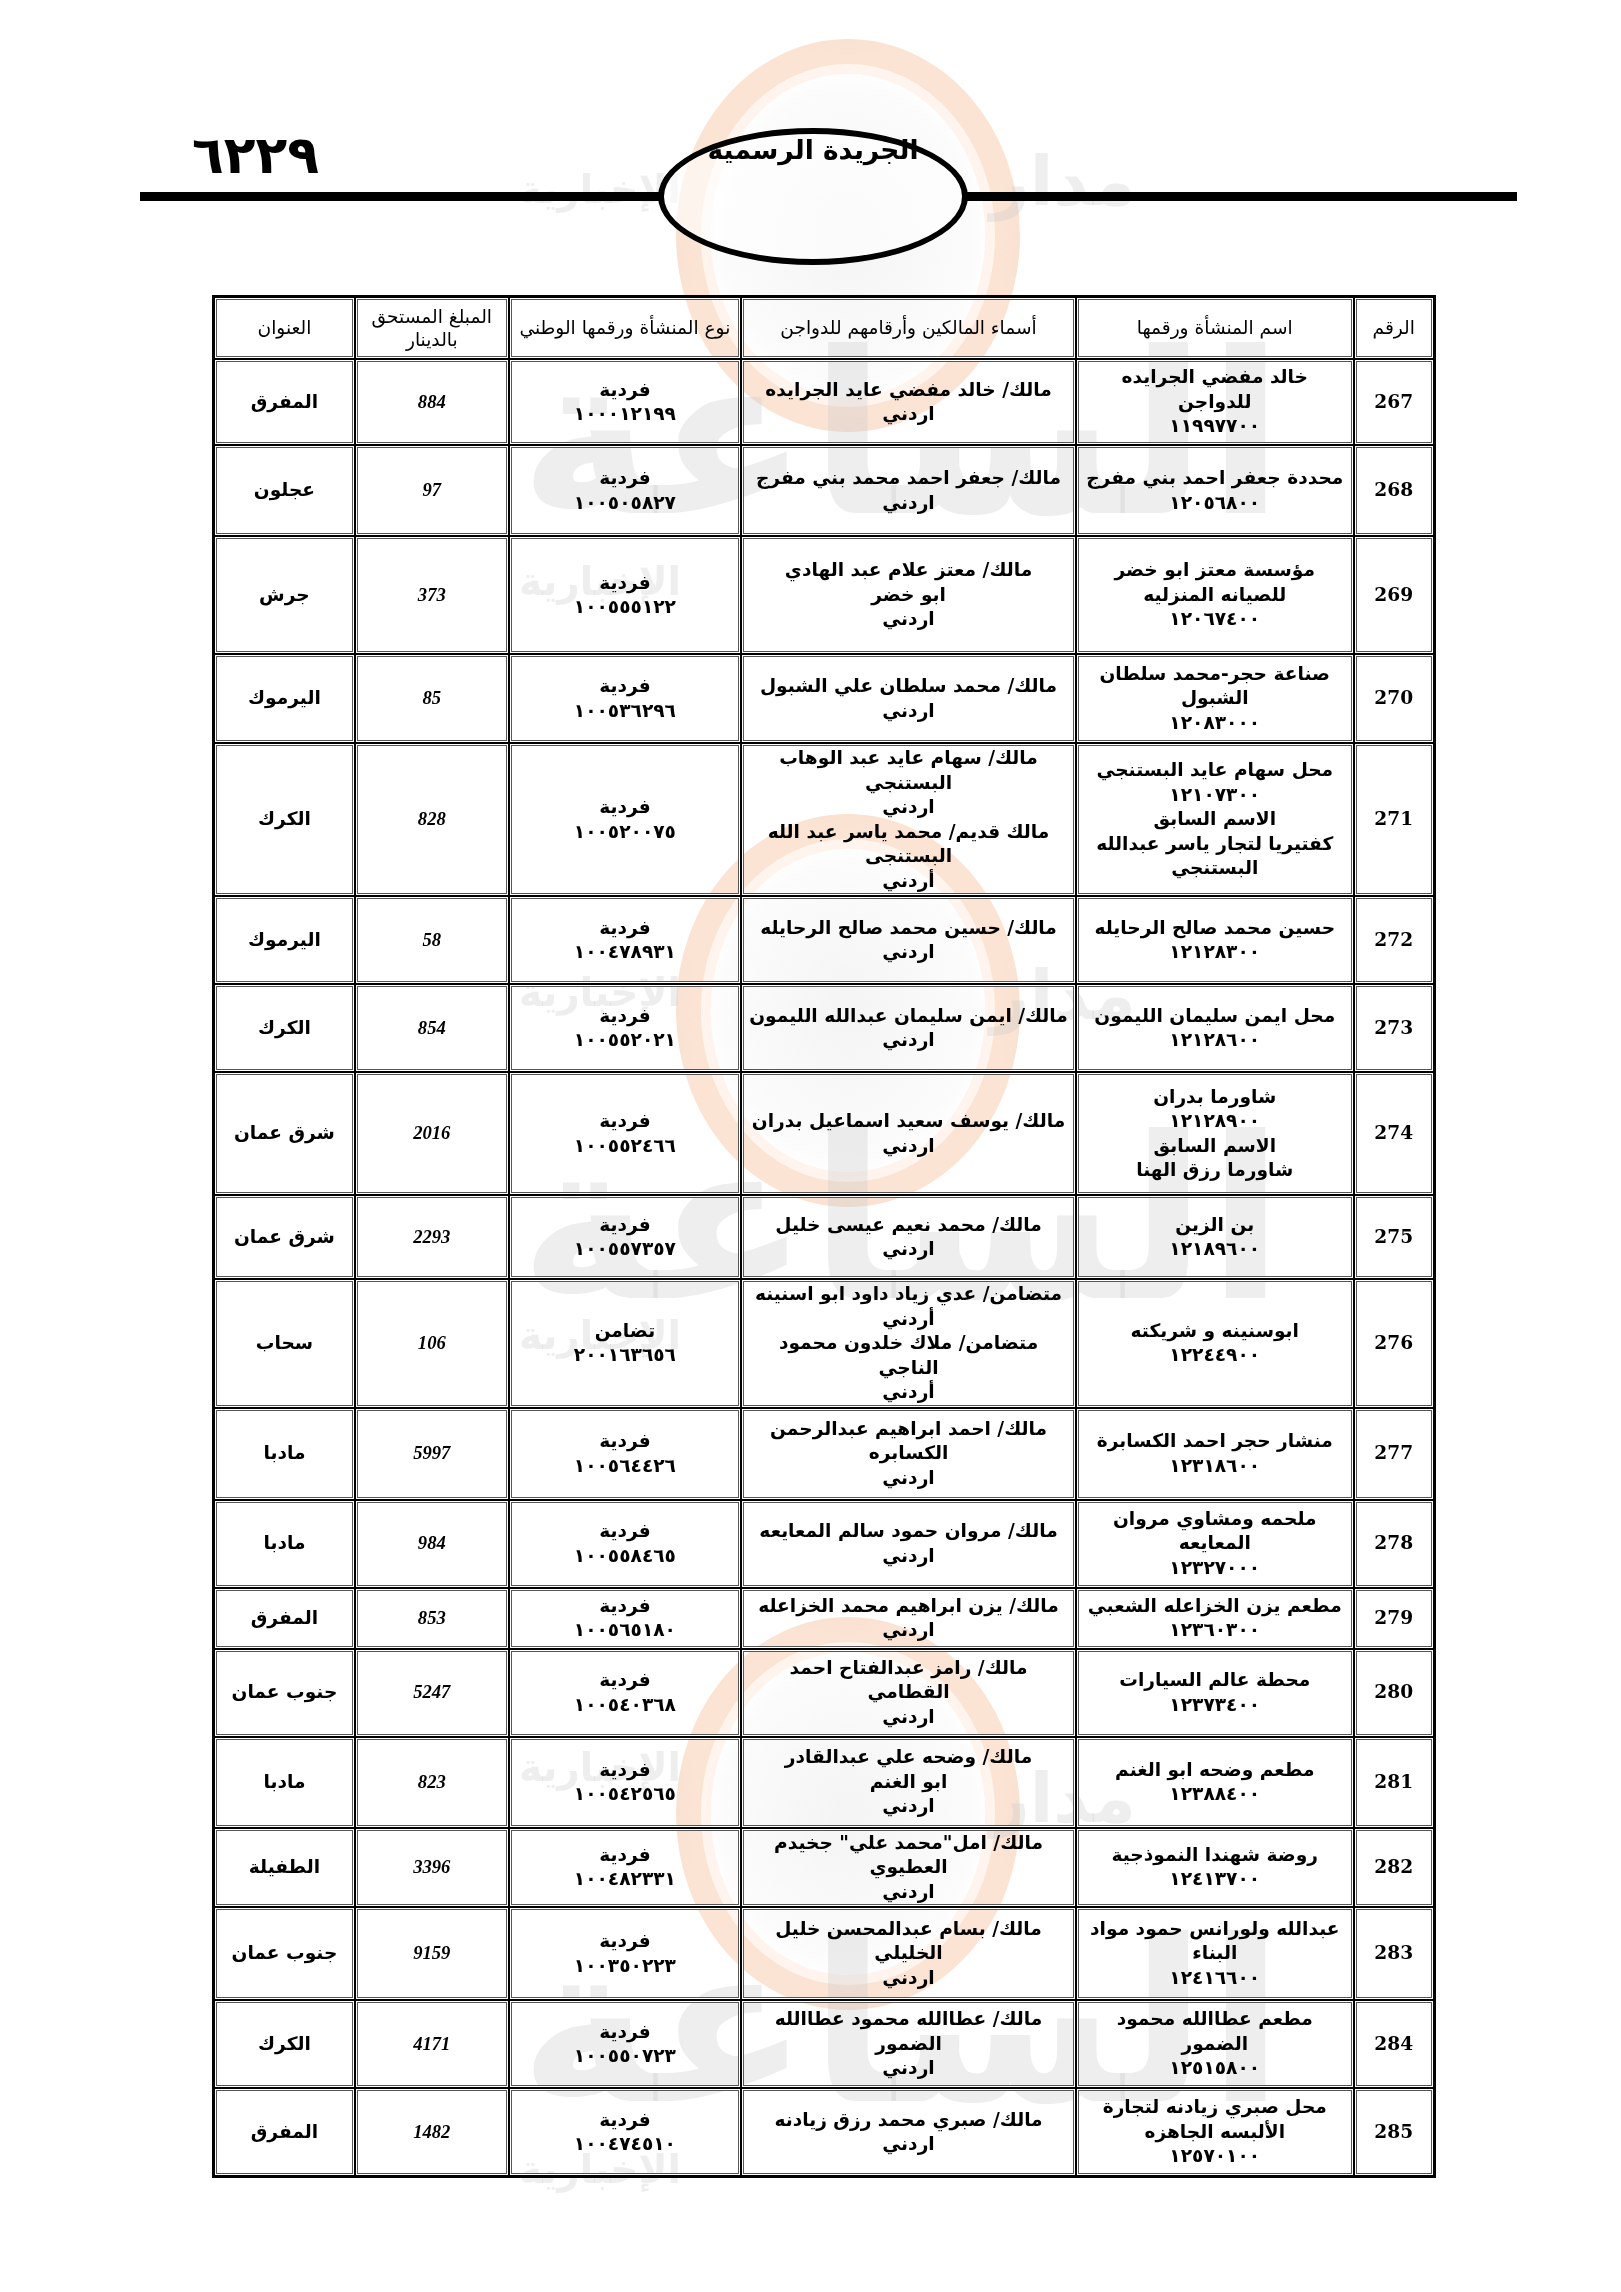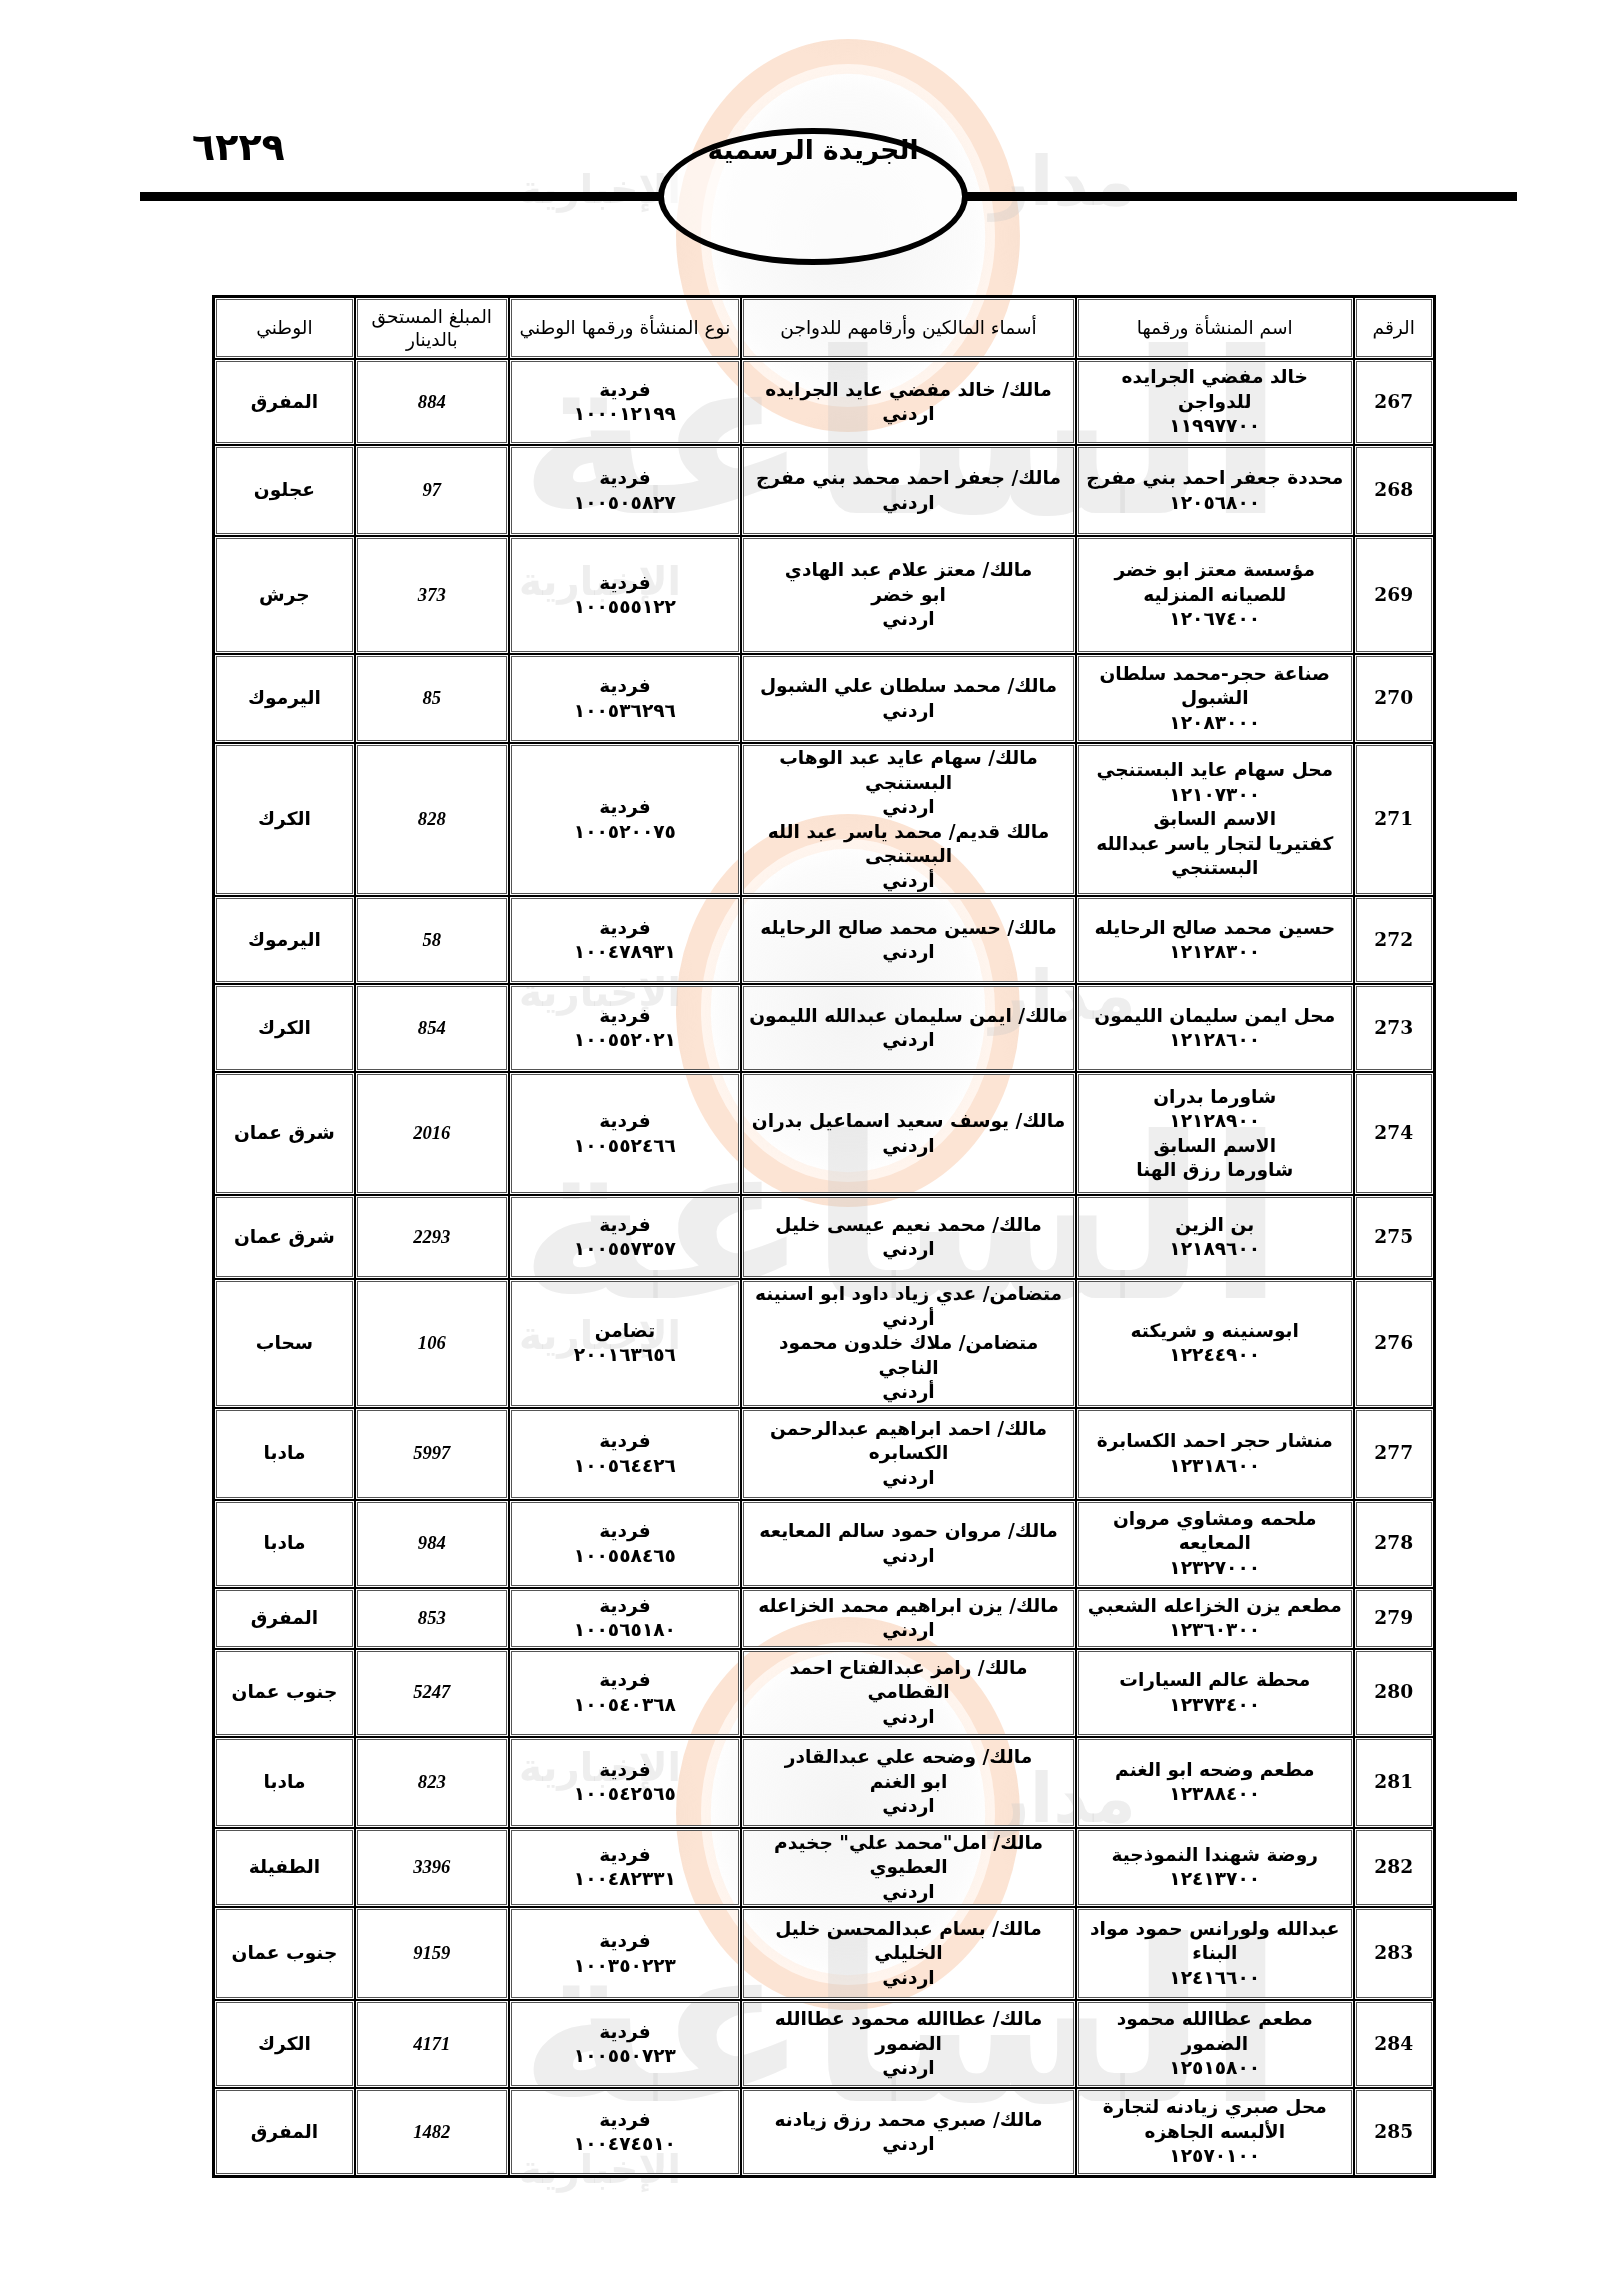--- a/index.html
+++ b/index.html
@@ -10,21 +10,21 @@
   .wm { position:absolute; pointer-events:none; z-index:0; }
   .wm-clock { width:294px; height:343px; border-radius:50%;
               border:25.5px solid rgba(248,196,160,0.45);
               box-shadow: inset 0 0 0 9.8px rgba(255,225,205,0.35);
               background: radial-gradient(ellipse at center, rgba(235,235,235,0.55) 0%, rgba(245,245,245,0.35) 60%, rgba(255,255,255,0) 70%); }
   .wm-text { font-family:"DejaVu Sans", sans-serif; font-weight:bold; color:rgba(200,200,200,0.30); }
   .wm-big { font-size:225px; line-height:1; }
   .wm-mid { font-size:69px; line-height:1; }
 
   
-  .page-number { position:absolute; left:192px; top:125px; font-size:38px; font-weight:bold;
+  .page-number { position:absolute; left:192px; top:125px; font-size:52px; font-weight:bold;
                  font-family:"DejaVu Sans", sans-serif; letter-spacing:2px; z-index:2; }
   .rule { position:absolute; top:192px; height:8.8px; background:#000; z-index:2; }
   .rule-left { left:140px; width:524px; }
   .rule-right { left:965px; width:552px; }
   .masthead-oval { position:absolute; left:658px; top:128px; width:298px; height:125px;
                    border:6.9px solid #000; border-radius:50%; background:rgba(255,255,255,0.6);
                    display:flex; align-items:flex-start; justify-content:center; z-index:3; }
   .masthead-title { font-size:26.5px; font-weight:bold; direction:rtl; }
 
   
@@ -84,21 +84,21 @@
       <col class="c-amount">
       <col class="c-addr">
   </colgroup>
   <thead>
     <tr>
       <th>الرقم</th>
       <th>اسم المنشأة ورقمها</th>
       <th>أسماء المالكين وأرقامهم للدواجن</th>
       <th>نوع المنشأة ورقمها الوطني</th>
       <th>المبلغ المستحق بالدينار</th>
-      <th>الوطني</th>
+      <th>العنوان</th>
     </tr>
   </thead>
   <tbody id="rows">
       <tr style="height: 86px;">
         <td class="num-cell">267</td>
         <td>
           <span class="line">خالد مفضي الجرايده للدواجن</span>
           <span class="digits">١١٩٩٧٧٠٠</span>
         </td>
         <td>

